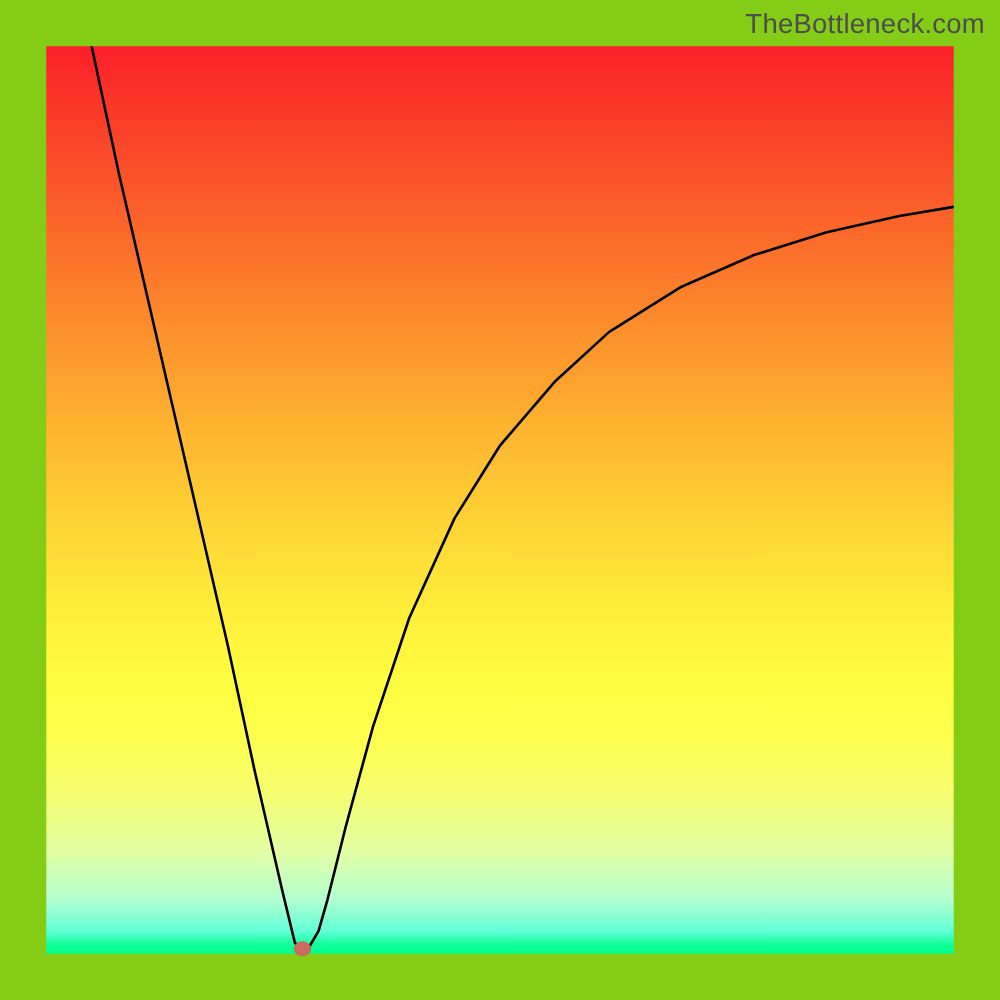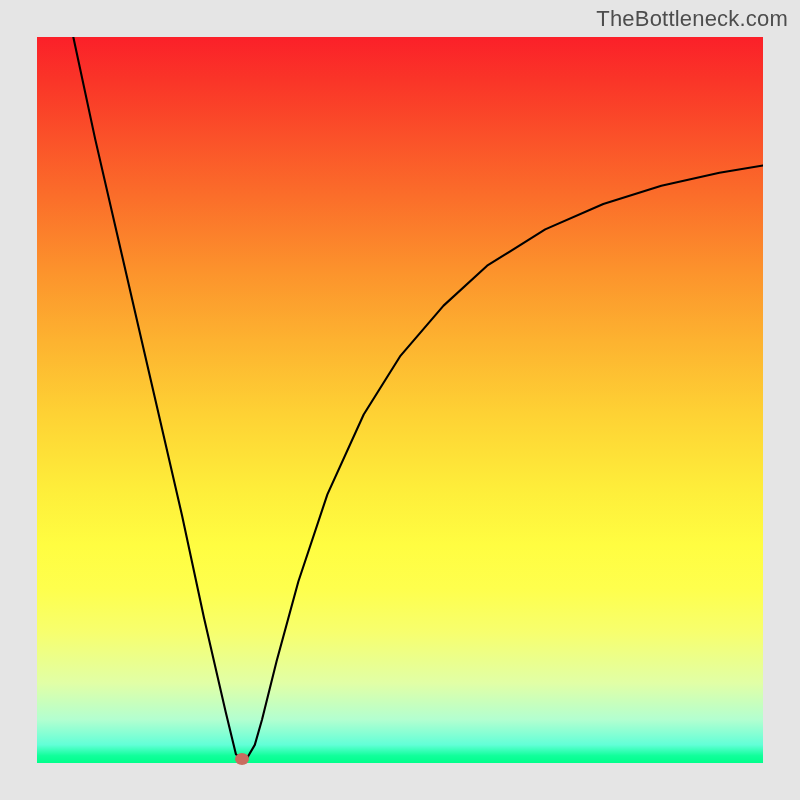--- a/index.html
+++ b/index.html
@@ -1,17 +1,17 @@
 <!DOCTYPE html>
 <html><head>
 <meta charset="utf-8">
 <style>
   * { margin: 0; padding: 0; box-sizing: border-box; }
   html, body { width: 800px; height: 800px; overflow: hidden; background: #000; }
-  .wrap { position: relative; width: 800px; height: 800px; background: #e5e5e5; }
+  .wrap { position: relative; width: 800px; height: 800px; background: #84cc16; }
   .plot {
     position: absolute;
     left: 37px;
     top: 37px;
     width: 726px;
     height: 726px;
     background: linear-gradient(to bottom,
       #fb2029 0%,
       #fa3528 6%,
       #fb6e2a 22%,

